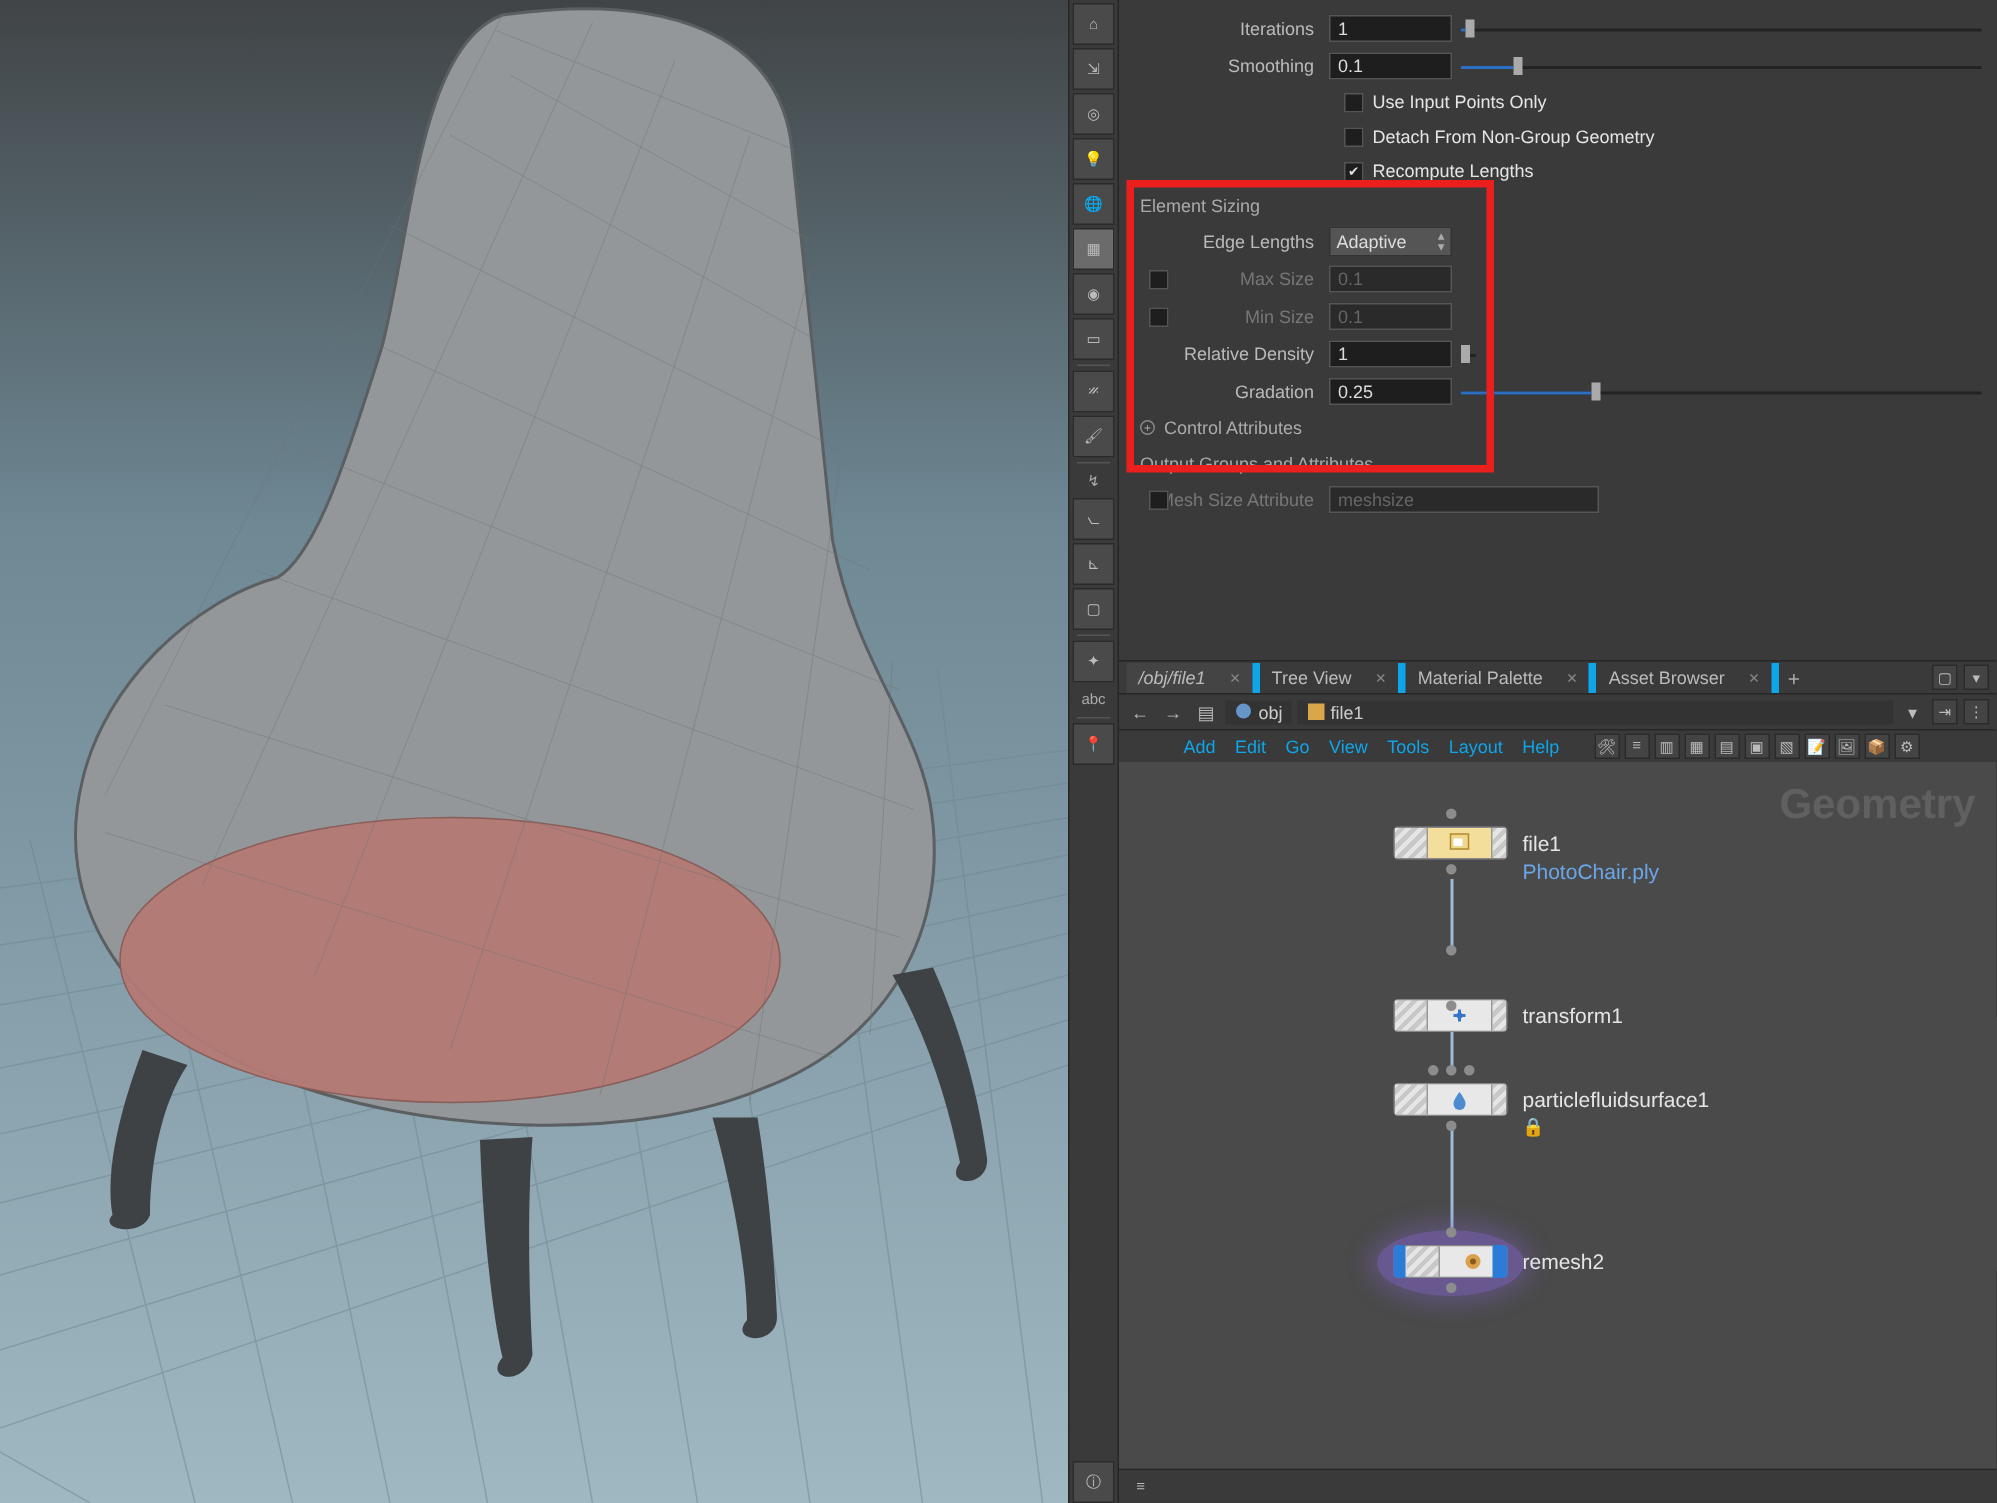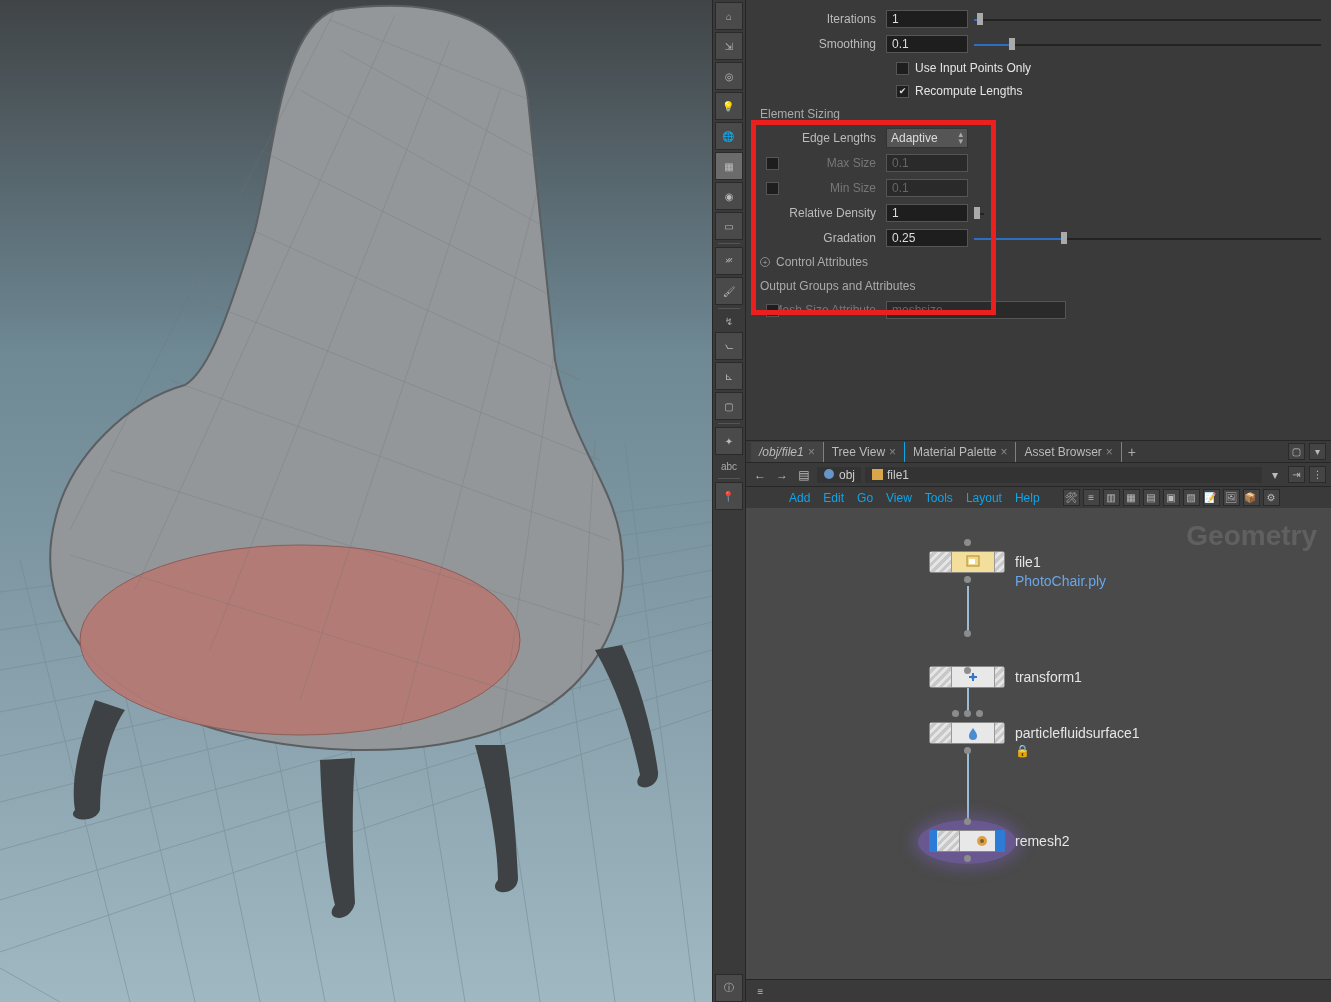--- a/index.html
+++ b/index.html
@@ -70,21 +70,21 @@
 .section-hdr { color:#aaa; font-size:12px; margin: 6px 0 6px 4px; display:flex; align-items:center; gap:6px;}
 .section-hdr .expand { width:10px;height:10px;border:1px solid #888;border-radius:50%;display:flex;align-items:center;justify-content:center;font-size:8px;}
 .red-highlight {
   position:absolute; border: 5px solid #ec1f1f; pointer-events:none;
   left: 5px; top: 120px; width: 245px; height: 195px;
 }
 .lead-chk { position:absolute; left:10px; }
 
 
 .net-tabs { height:22px; background:#3a3a3a; border-top: 1px solid #262626; display:flex; align-items:center; padding: 0 5px; }
-.net-tab { height:20px; padding:3px 8px; color:#bbb; font-size:12px; display:flex; align-items:center; gap:4px; border-right:1px solid #0ea5e9; cursor:pointer;}
+.net-tab { height:20px; padding:3px 8px; color:#bbb; font-size:12px; display:flex; align-items:center; gap:16px; border-right:5px solid #0ea5e9; cursor:pointer;}
 .net-tab.active { background:#444; font-style: italic;}
 .tab-close { color:#888; cursor:pointer; }
 .tab-add { padding:2px 6px; color:#aaa; cursor:pointer; font-size:14px;}
 .tabs-right { margin-left:auto; display:flex; gap:4px; align-items:center;}
 .sq-btn { width:17px;height:17px;background:#444;border:1px solid #2a2a2a;display:flex;align-items:center;justify-content:center;color:#bbb;font-size:10px;cursor:pointer;}
 
 .net-path { height:24px; background:#3a3a3a; border-top:1px solid #262626; display:flex; align-items:center; padding:0 5px; gap:4px;}
 .path-btn { width:18px;height:18px;display:flex;align-items:center;justify-content:center;color:#bbb;cursor:pointer;}
 .path-crumb { padding:1px 6px; color:#ccc; font-size:12px; background:#333; display:flex; align-items:center; gap:3px;}
 .path-field { flex:1; }
@@ -229,20 +229,24 @@
             <div class="slider-fill" style="width:10%"></div>
             <div class="slider-thumb" style="left:10%"></div>
         </div>
       </div>
 
       <div class="chk-row">
         <span class="param-chk"></span>
         <span class="chk-text">Use Input Points Only</span>
       </div>
       <div class="chk-row">
+        <span class="param-chk"></span>
+        <span class="chk-text">Detach From Non-Group Geometry</span>
+      </div>
+      <div class="chk-row">
         <span class="param-chk checked"></span>
         <span class="chk-text">Recompute Lengths</span>
       </div>
 
       <div class="section-hdr">Element Sizing</div>
 
       <div class="param-row">
         <span class="param-label">Edge Lengths</span>
         <div class="param-dropdown">
           <span>Adaptive</span>

